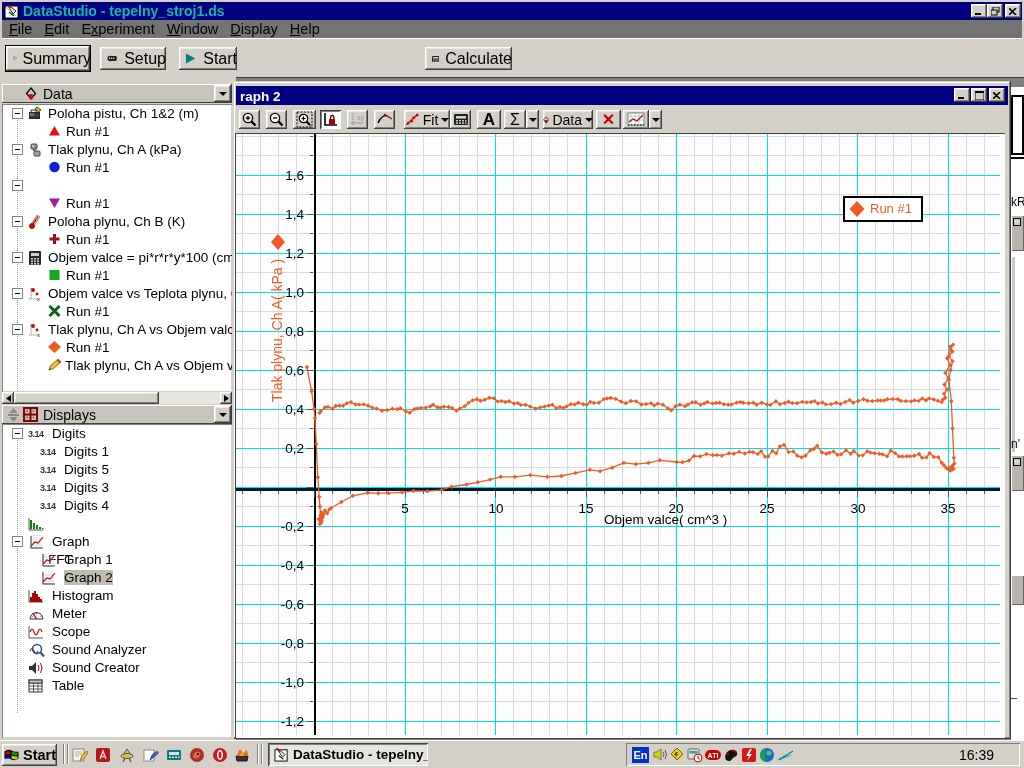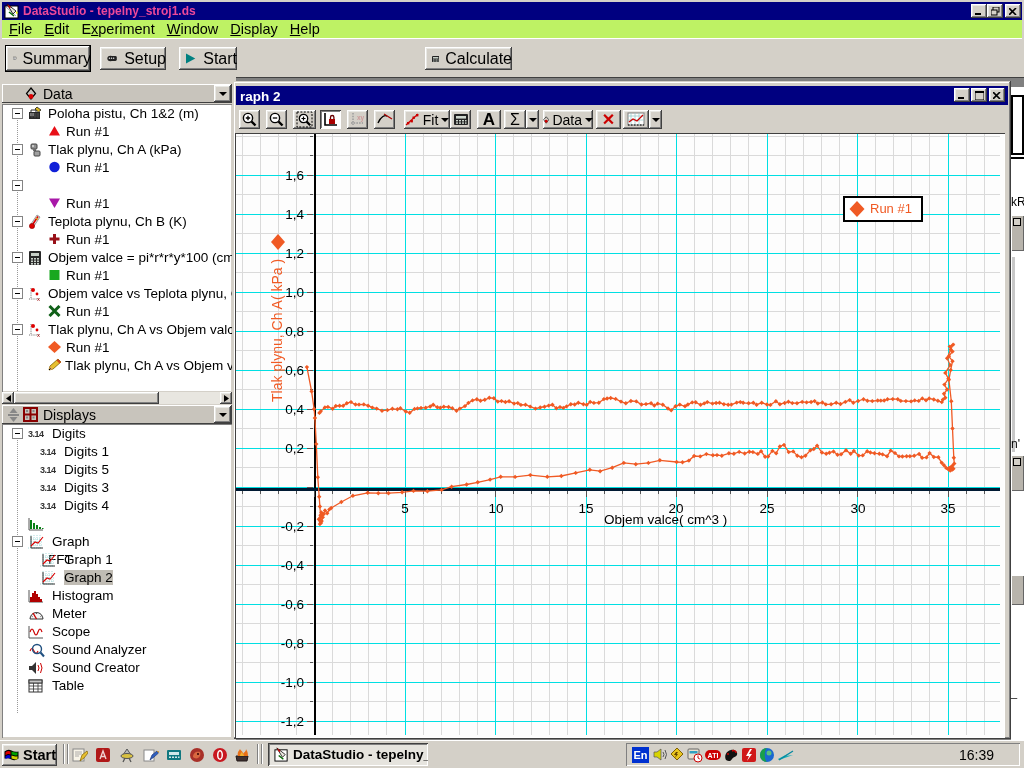--- a/index.html
+++ b/index.html
@@ -1,21 +1,21 @@
 <!DOCTYPE html>
 <html><head><meta charset="utf-8"><title>DataStudio</title><style>
 *{margin:0;padding:0;box-sizing:border-box}
 html,body{width:1024px;height:768px;overflow:hidden}
 body{font-family:"Liberation Sans",sans-serif;background:#d4d0c8;position:relative;font-size:14px;color:#000}
 .abs{position:absolute}
 .btn{background:#d4d0c8;box-shadow:inset -1px -1px 0 #404040,inset 1px 1px 0 #fff,inset -2px -2px 0 #808080,inset 2px 2px 0 #e8e8e4;display:flex;align-items:center;justify-content:center}
 #titlebar{left:2px;top:2px;width:1020px;height:18px;background:#000080;display:flex;align-items:center}
-#titlebar .t{color:#ec4899;font-weight:bold;font-size:12px;margin-left:3px}
+#titlebar .t{color:#14b8a6;font-weight:bold;font-size:14px;margin-left:3px}
 .wbtn{width:16px;height:14px;background:#d4d0c8;box-shadow:inset -1px -1px 0 #404040,inset 1px 1px 0 #fff,inset -2px -2px 0 #808080,inset 2px 2px 0 #e8e8e4;display:flex;align-items:center;justify-content:center;font-size:10px;font-weight:bold}
-#menubar{left:2px;top:20px;width:1020px;height:18px;background:#bef264;display:flex;align-items:center;font-size:14.5px}
+#menubar{left:2px;top:20px;width:1020px;height:18px;background:#737373;display:flex;align-items:center;font-size:14.5px}
 #menubar span{padding:1px 6px}
 #menubar u{text-decoration:underline}
 #toolbar{left:2px;top:38px;width:1020px;height:39px;background:#d4d0c8;box-shadow:inset 0 1px 0 #fff}
 .tbtn{position:absolute;display:flex;align-items:center;background:#d4d0c8;box-shadow:inset -1px -1px 0 #404040,inset 1px 1px 0 #fff,inset -2px -2px 0 #808080,inset 2px 2px 0 #e8e8e4;font-size:16px}
 #lcd{position:absolute;left:266px;top:2px;width:149px;height:34px;background:#000;border:1px solid #555}
 #mdi{left:236px;top:77px;width:788px;height:663px;background:#808080;box-shadow:inset 0 1px 0 #404040}
 #gwin{left:233px;top:81px;width:778px;height:658px;background:#d4d0c8;box-shadow:inset -1px -1px 0 #404040,inset 1px 1px 0 #d4d0c8,inset -2px -2px 0 #808080,inset 2px 2px 0 #fff}
 #gtitle{position:absolute;left:3px;top:5px;right:3px;height:20px;background:#000080;display:flex;align-items:center}
 #gtitle .t{color:#fff;font-weight:bold;font-size:13.5px;margin-left:4px}
 #gtoolbar{position:absolute;left:3px;top:24px;right:3px;height:28px;background:#d4d0c8}
@@ -506,21 +506,21 @@
         <span style="position:absolute;left:64px;top:1px">Run #1</span>
       </div>
       <div class="exp" style="left:10px;top:112px"></div>
       <div class="trow" style="left:0;top:109px;width:230px">
         <span style="position:absolute;left:25px;top:1px"><svg width="16" height="16" viewBox="0 0 16 16">
             <path d="M10 1l3 2-6 9-3-2z" fill="#e8e8e8" stroke="#888" stroke-width=".8"></path>
             <path d="M11 2.5L6 10" stroke="#d00" stroke-width="1.6"></path>
             <circle cx="5" cy="12" r="2.6" fill="#d00" stroke="#800" stroke-width=".6"></circle>
             <path d="M9 4l2 1.4" stroke="#d8b820" stroke-width="1.2"></path>
           </svg></span>
-        <span style="position:absolute;left:46px;top:1px">Teplota plynu, Ch B (K)</span>
+        <span style="position:absolute;left:46px;top:1px">Poloha plynu, Ch B (K)</span>
       </div>
       <div class="trow" style="left:0;top:127px;width:230px">
         <span style="position:absolute;left:46px;top:2px"><svg width="13" height="12" viewBox="0 0 13 12">
             <path d="M5 1h3v3.5H11.5v3H8V11H5V7.5H1.5v-3H5z" fill="#981018"></path>
           </svg></span>
         <span style="position:absolute;left:64px;top:1px">Run #1</span>
       </div>
       <div class="exp" style="left:10px;top:148px"></div>
       <div class="trow" style="left:0;top:145px;width:230px">
         <span style="position:absolute;left:25px;top:1px"><svg width="16" height="16" viewBox="0 0 16 16">

